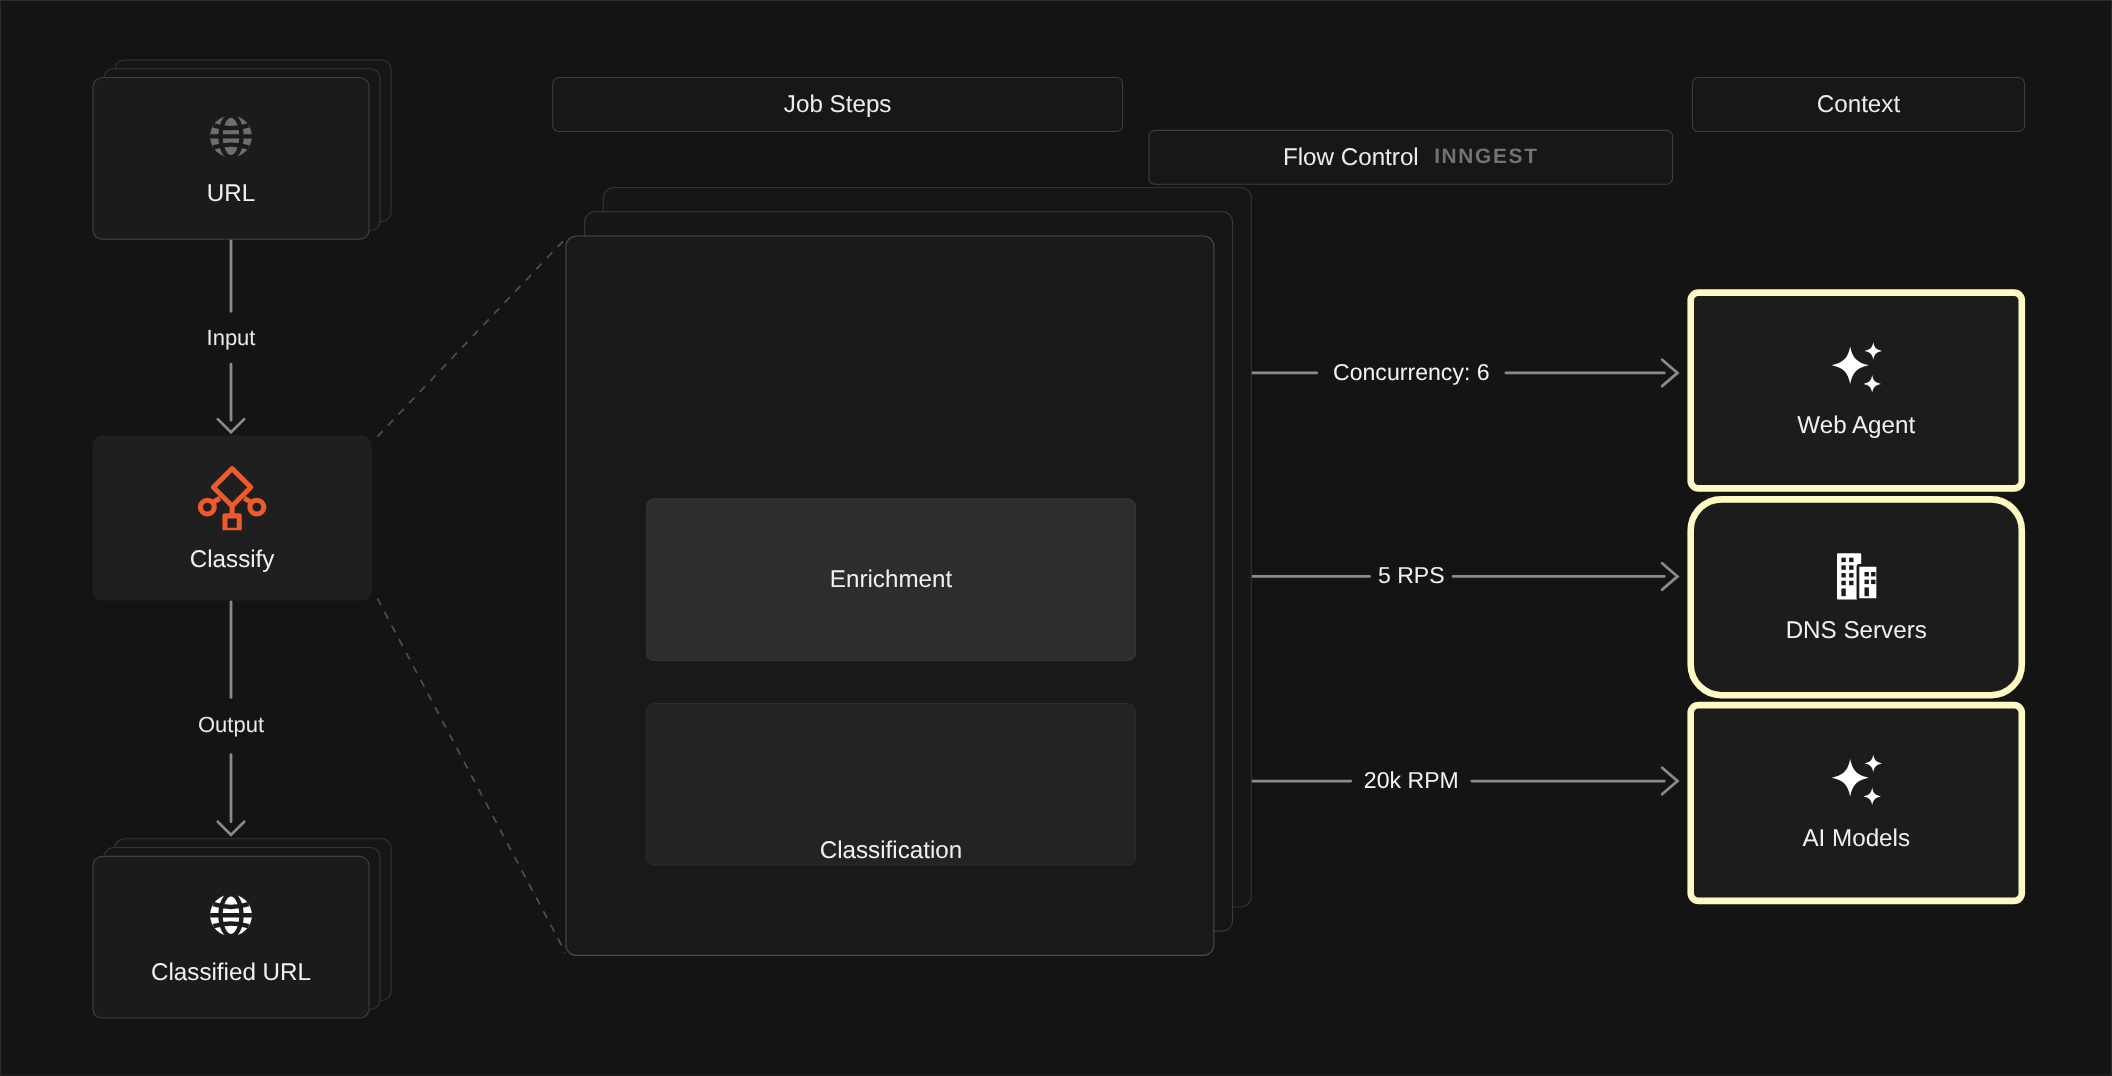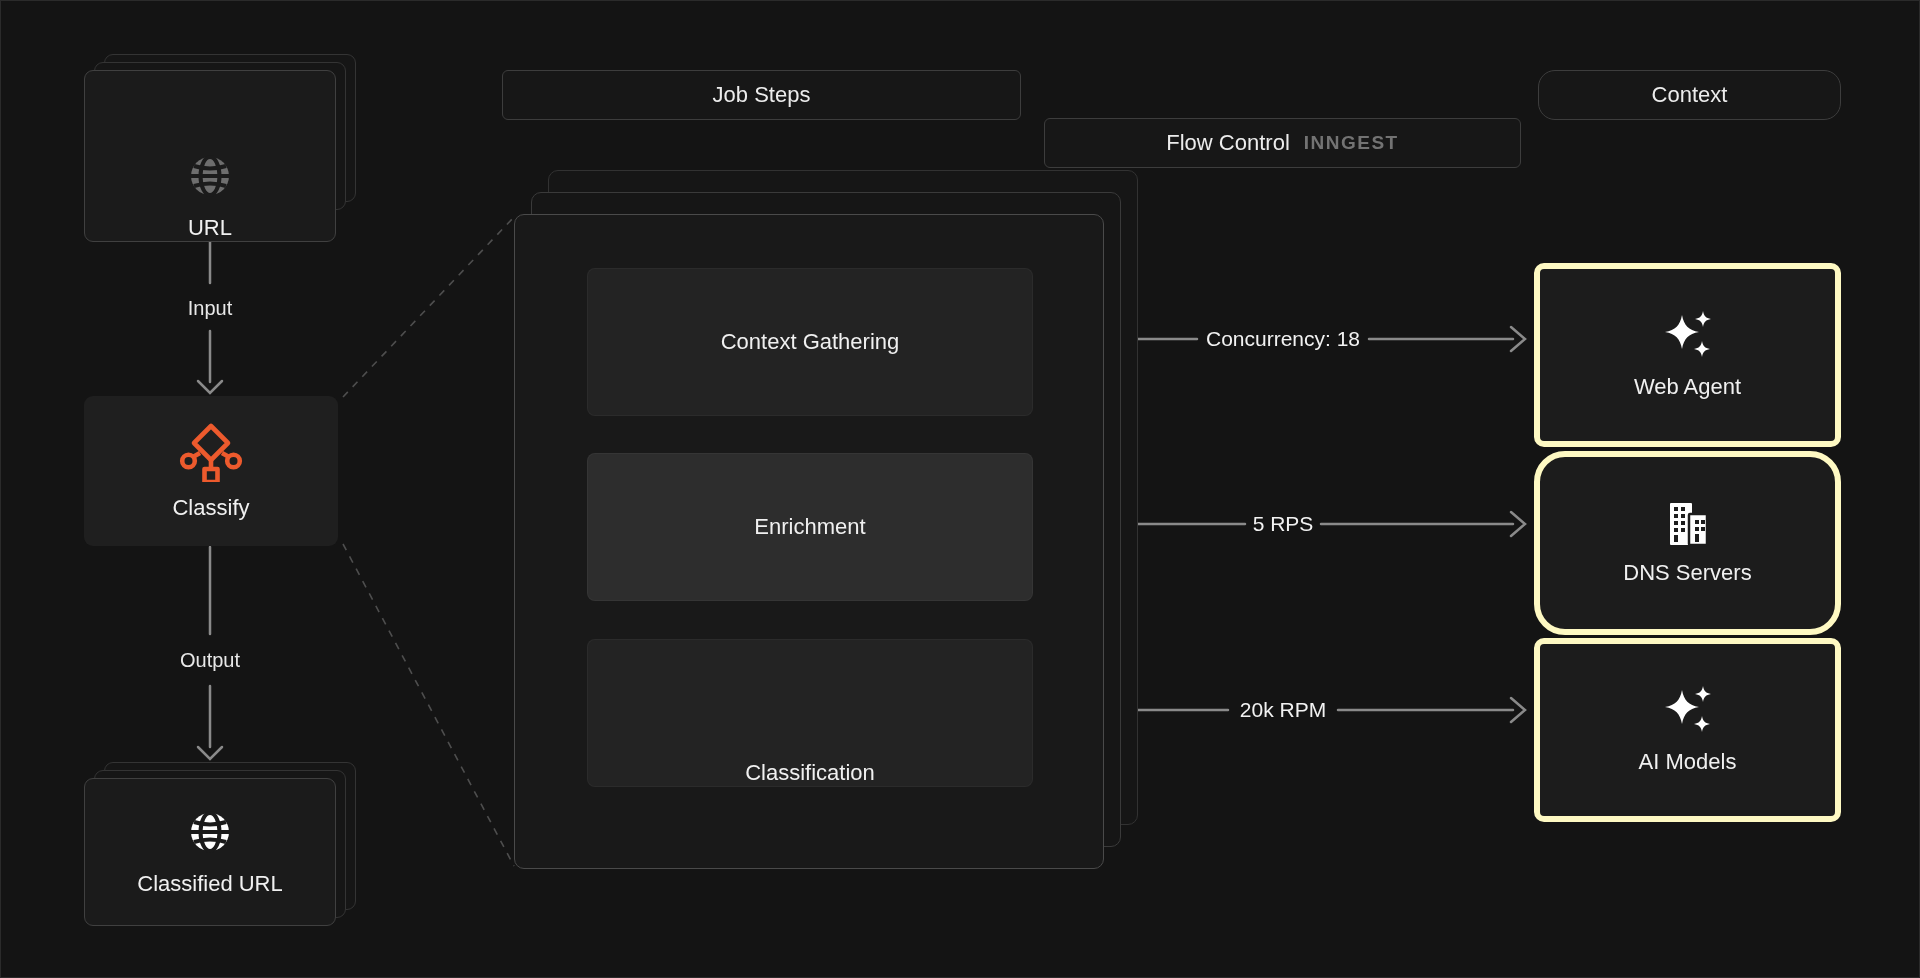--- a/index.html
+++ b/index.html
@@ -88,27 +88,27 @@
     </g>
   </svg>
 
   <div class="abs hpill" style="left:501px;top:69px;width:519px;">
     <span>Job Steps</span>
   </div>
   <div class="abs hpill" style="left:1043px;top:69px;width:477px;margin-top:48px;">
     <span>Flow Control</span>
     <span class="brand">INNGEST</span>
   </div>
-  <div class="abs hpill" style="left:1537px;top:69px;width:303px;border-radius:17px;">
+  <div class="abs hpill" style="left:1537px;top:69px;width:303px;">
     <span>Context</span>
   </div>
 
   <div class="abs ghost" style="left:103px;top:53px;width:252px;height:148px;"></div>
   <div class="abs ghost" style="left:93px;top:61px;width:252px;height:148px;"></div>
-  <div class="abs card" style="left:83px;top:69px;width:252px;height:172px;justify-content:flex-end;">
+  <div class="abs card" style="left:83px;top:69px;width:252px;height:148px;">
     <svg width="48" height="48" viewBox="0 0 48 48">
       <circle cx="24" cy="24" r="19" fill="#6e6e6e"></circle>
       <g stroke="#1b1b1b" stroke-width="4" fill="none">
         <ellipse cx="24" cy="24" rx="9.5" ry="19"></ellipse>
         <path d="M5 24 H43"></path>
         <path d="M8 14 Q24 19 40 14"></path>
         <path d="M8 34 Q24 29 40 34"></path>
       </g>
     </svg>
     <div class="card-label">URL</div>
@@ -144,32 +144,29 @@
         <path d="M8 14 Q24 19 40 14"></path>
         <path d="M8 34 Q24 29 40 34"></path>
       </g>
     </svg>
     <div class="card-label">Classified URL</div>
   </div>
 
   <div class="abs panel-ghost" style="left:547px;top:169px;width:590px;height:655px;"></div>
   <div class="abs panel-ghost" style="left:530px;top:191px;width:590px;height:655px;border-color:#3a3a3a;"></div>
   <div class="abs panel dots" style="left:513px;top:213px;width:590px;height:655px;">
-    <div class="abs stepbox" style="left:72px;top:53px;">
-      <span>Context Gathering</span>
-    </div>
     <div class="abs stepbox hl" style="left:72px;top:238px;">
       <span>Enrichment</span>
     </div>
     <div class="abs stepbox" style="left:72px;top:424px;align-items:flex-end;">
       <span>Classification</span>
     </div>
   </div>
 
-  <div class="abs flow-label center-xy" style="left:1282px;top:338px;">Concurrency: 18</div>
+  <div class="abs flow-label center-xy" style="left:1282px;top:338px;">Concurrency: 6</div>
   <div class="abs flow-label center-xy" style="left:1282px;top:523px;">5 RPS</div>
   <div class="abs flow-label center-xy" style="left:1282px;top:709px;">20k RPM</div>
 
   <div class="abs rcard dots" style="left:1533px;top:262px;">
     <svg width="54" height="50" viewBox="0 0 54 50" fill="#ffffff">
       <path d="M21 4 C23 14.5, 27.5 19, 38 21 C27.5 23, 23 27.5, 21 38 C19 27.5, 14.5 23, 4 21 C14.5 19, 19 14.5, 21 4 Z"></path>
       <path d="M42 0 C42.9 5.2, 44.8 7.1, 50 8 C44.8 8.9, 42.9 10.8, 42 16 C41.1 10.8, 39.2 8.9, 34 8 C39.2 7.1, 41.1 5.2, 42 0 Z"></path>
       <path d="M41 30 C41.9 35.2, 43.8 37.1, 49 38 C43.8 38.9, 41.9 40.8, 41 46 C40.1 40.8, 38.2 38.9, 33 38 C38.2 37.1, 40.1 35.2, 41 30 Z"></path>
     </svg>
     <div class="card-label">Web Agent</div>

